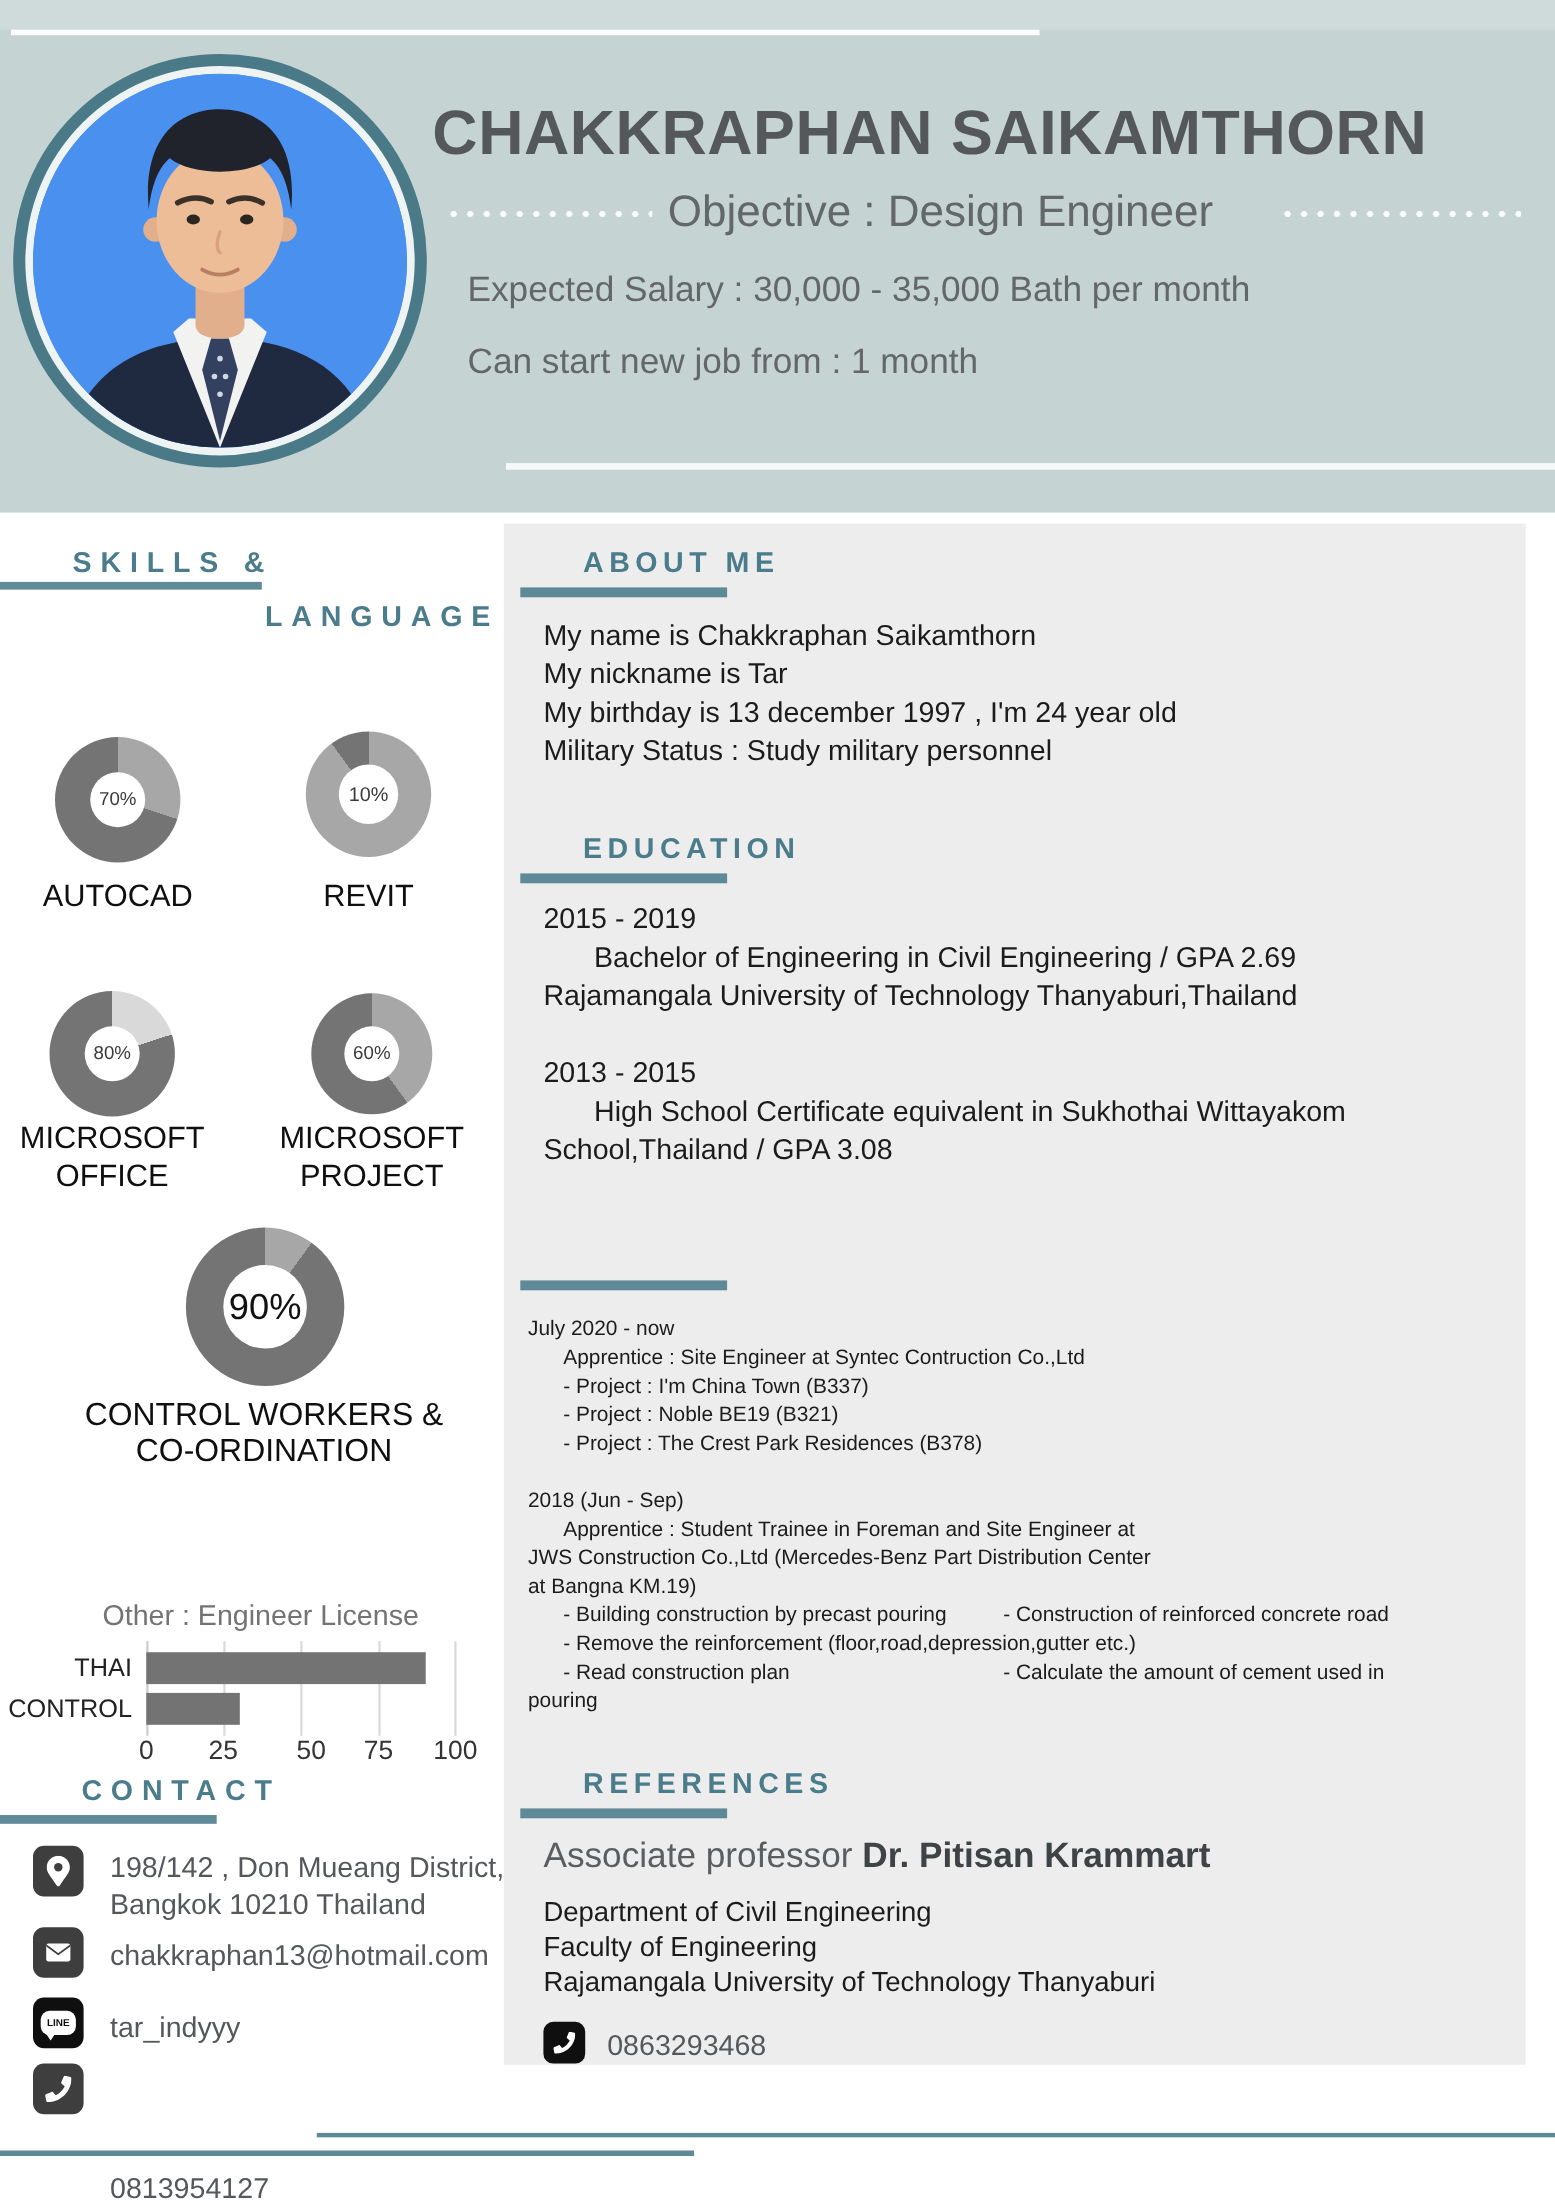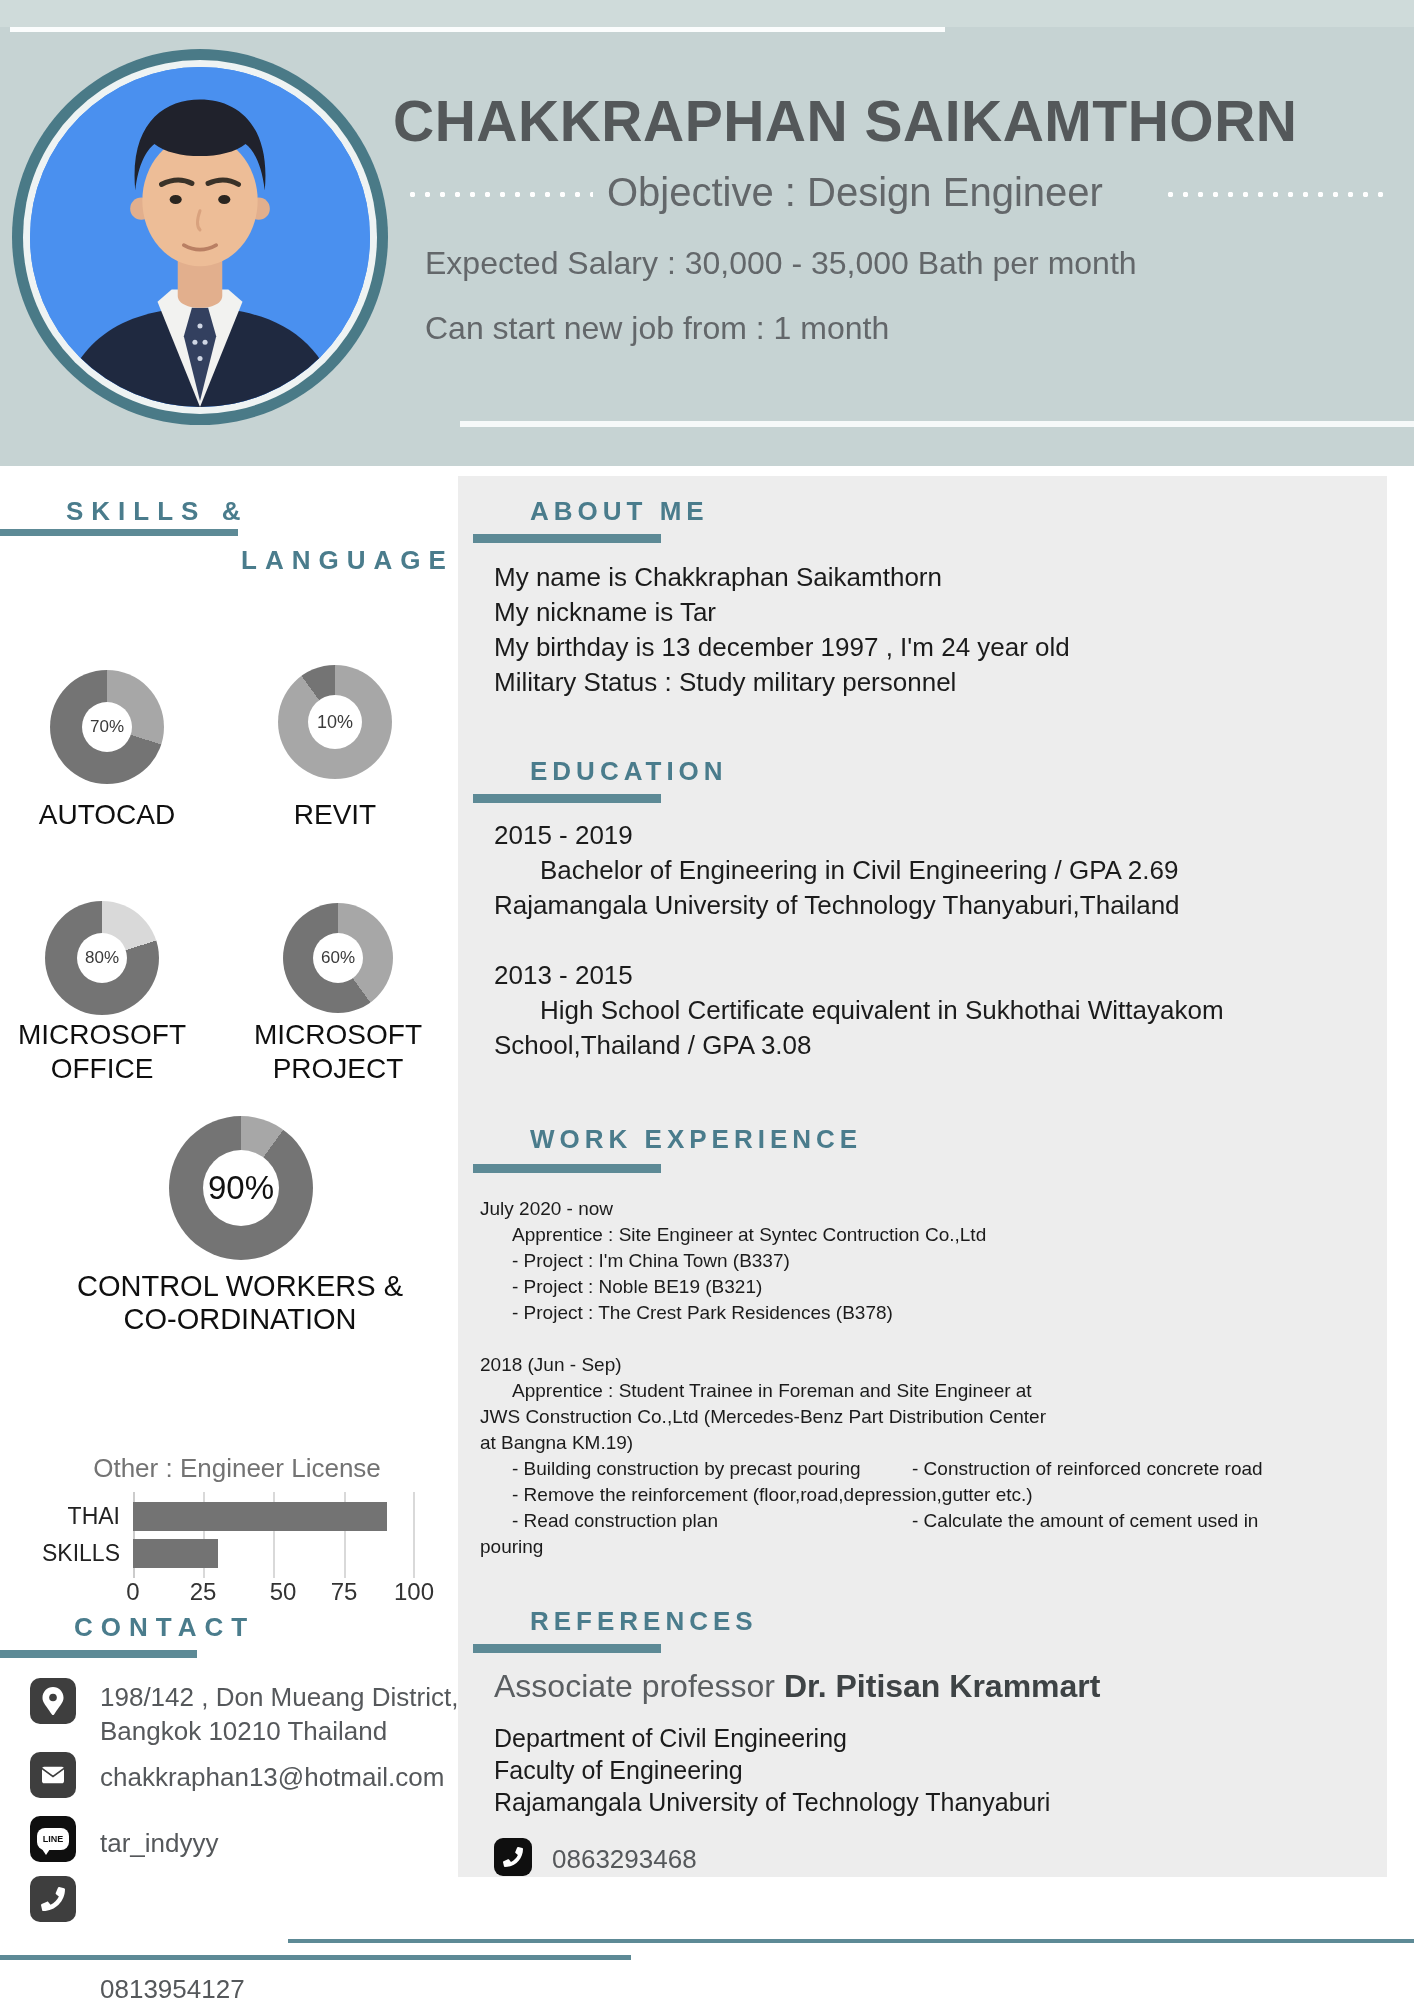--- a/index.html
+++ b/index.html
@@ -169,21 +169,21 @@
   <div class="chart">
     <div class="gridline zero" style="left:0;"></div>
     <div class="gridline" style="left:70px;"></div>
     <div class="gridline" style="left:140px;"></div>
     <div class="gridline" style="left:211px;"></div>
     <div class="gridline" style="left:280px;"></div>
     <div class="hbar" style="top: 10px; width: 253.8px;"></div>
     <div class="hbar" style="top: 47px; width: 84.6px;"></div>
   </div>
   <div class="cat-label" style="left:0;top:1503px;">THAI</div>
-  <div class="cat-label" style="left:0;top:1540px;">SKILLS</div>
+  <div class="cat-label" style="left:0;top:1540px;">CONTROL</div>
   <div class="tick" style="left:105px;">0</div>
   <div class="tick" style="left:175px;">25</div>
   <div class="tick" style="left:255px;">50</div>
   <div class="tick" style="left:316px;">75</div>
   <div class="tick" style="left:386px;">100</div>
 
   <div class="sec-title left-title" style="left:38px;top:1612px;">CONTACT</div>
   <div class="bar-underline" style="left:0;top:1650px;width:197px;height:8px;"></div>
 
   <div class="c-icon" style="top:1678px;">
@@ -233,21 +233,20 @@
   <div class="bar-underline" style="left:473px;top:794px;width:188px;height:9px;"></div>
   <div class="body-text" style="left:494px;top:818px;">
     <div>2015 - 2019</div>
     <div class="indent">Bachelor of Engineering in Civil Engineering / GPA 2.69</div>
     <div>Rajamangala University of Technology Thanyaburi,Thailand</div>
     <div style="margin-top:35px;">2013 - 2015</div>
     <div class="indent">High School Certificate equivalent in Sukhothai Wittayakom</div>
     <div>School,Thailand / GPA 3.08</div>
   </div>
 
-  <div class="sec-title" style="left:494px;top:1124px;">WORK EXPERIENCE</div>
   <div class="bar-underline" style="left:473px;top:1164px;width:188px;height:9px;"></div>
 
   <div class="work-text" style="left:480px;top:1196px;">
     <div>July 2020 - now</div>
     <div class="w-ind">Apprentice : Site Engineer at Syntec Contruction Co.,Ltd</div>
     <div class="w-ind">- Project : I'm China Town (B337)</div>
     <div class="w-ind">- Project : Noble BE19 (B321)</div>
     <div class="w-ind">- Project : The Crest Park Residences (B378)</div>
   </div>
 

